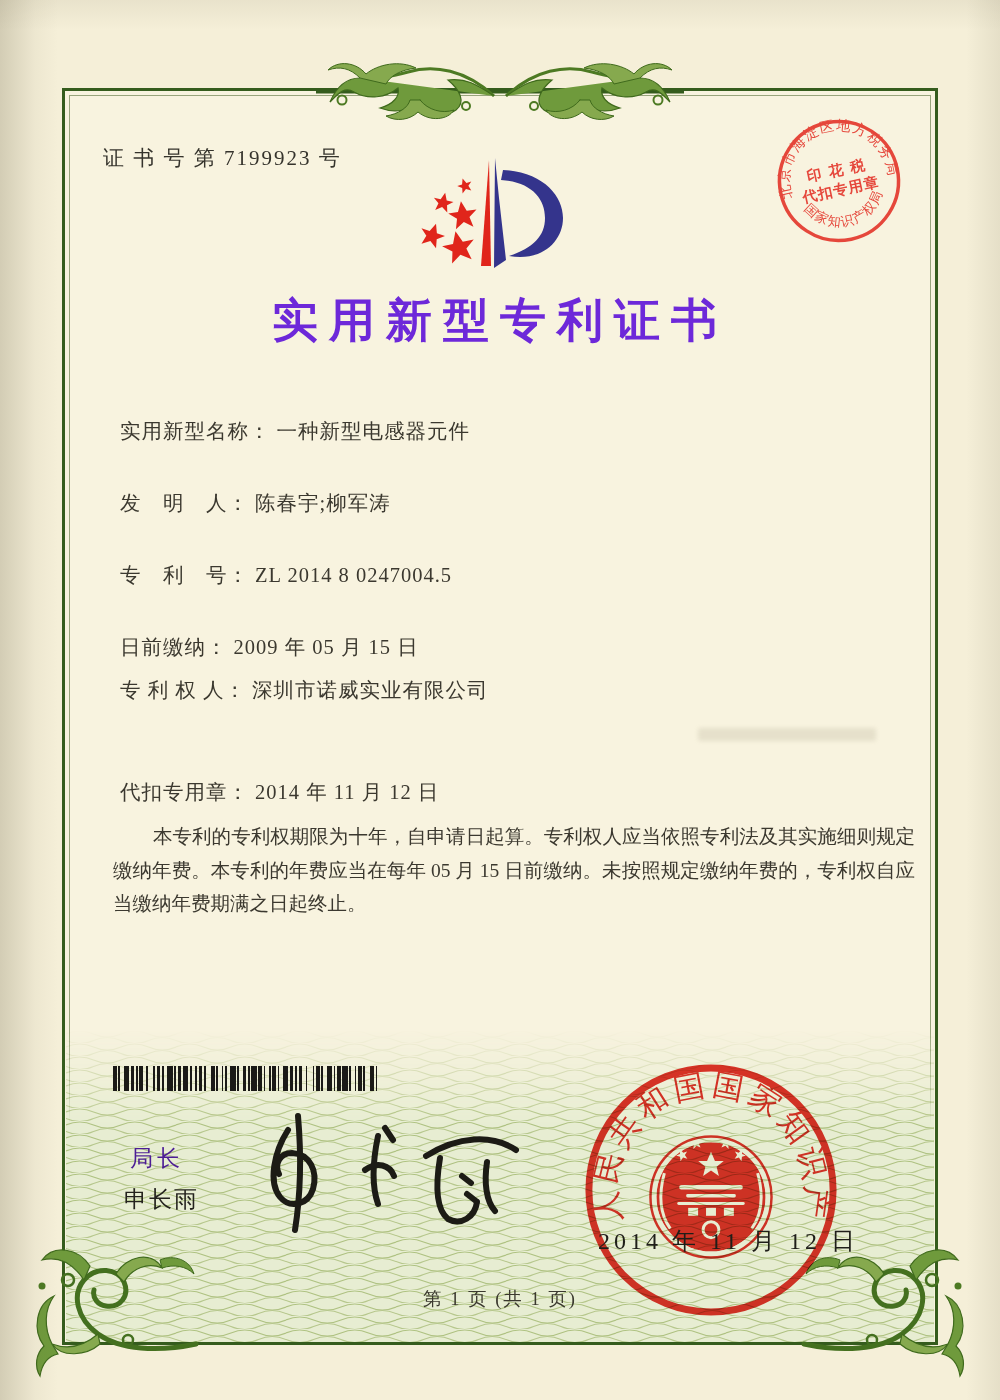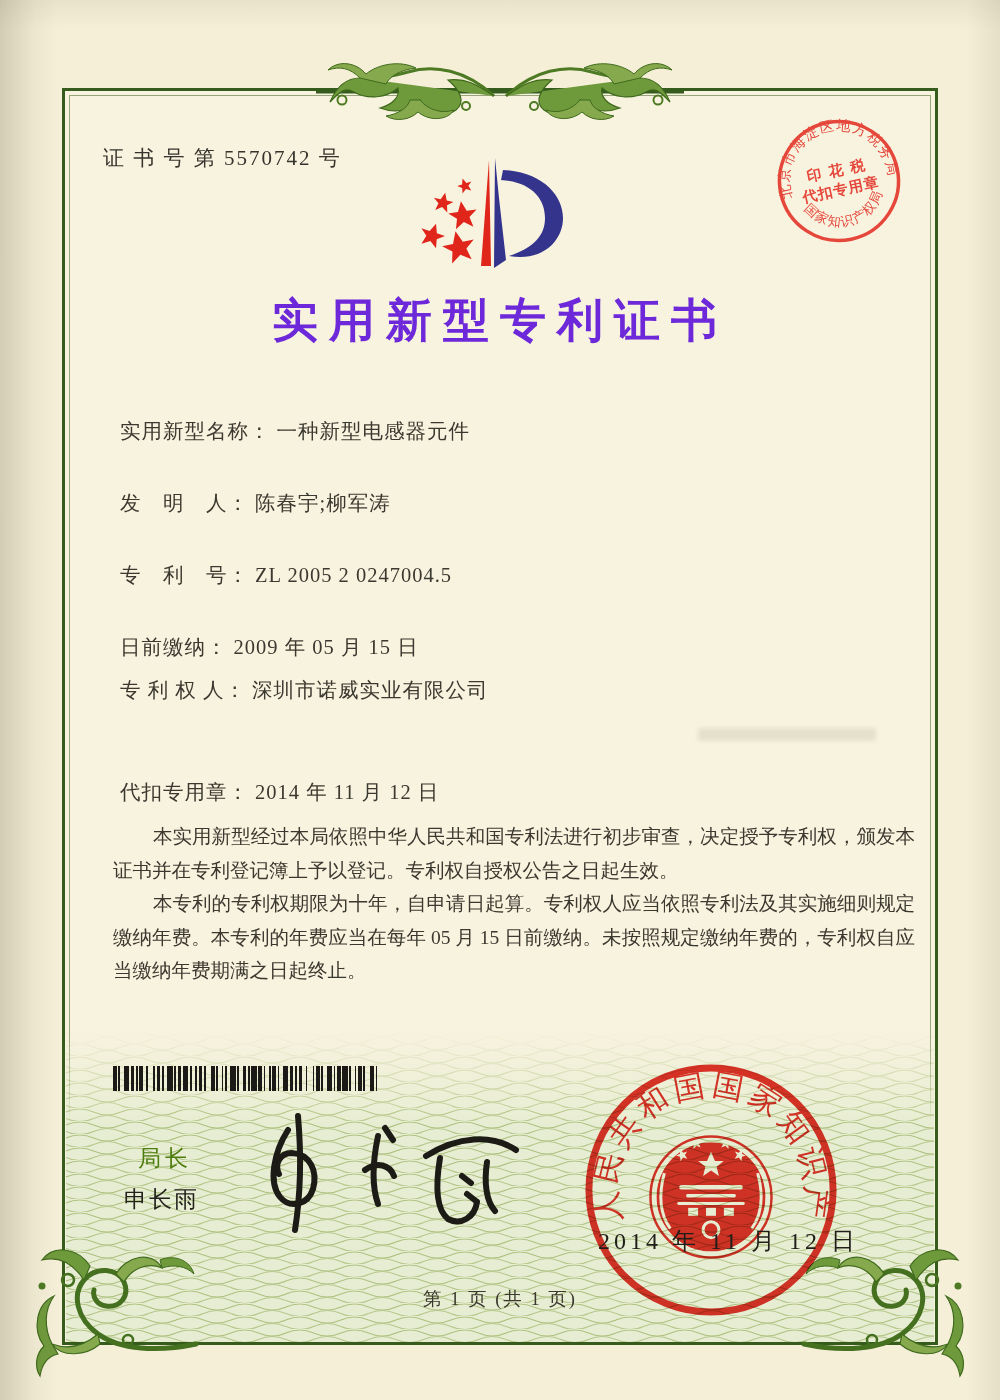--- a/index.html
+++ b/index.html
@@ -56,21 +56,21 @@
   .paras p{margin:0;font-size:19.5px;line-height:33.5px;text-align:justify;text-indent:40px;color:#3b382f;}
 
   .ghost-smudge{position:absolute;left:698px;top:728px;width:178px;height:13px;
     background:rgba(118,110,88,.14);filter:blur(2px);border-radius:3px;z-index:2;}
 
   .barcode{position:absolute;left:113px;top:1066px;width:264px;height:25px;z-index:3;
     display:flex;align-items:stretch;overflow:hidden;}
   .barcode .bar{height:100%;background:#1b1a17;}
   .barcode .gap{height:100%;background:transparent;}
 
-  .signer-title{position:absolute;left:138px;top:1143px;font-size:23px;letter-spacing:4px;color:#4d7c0f;z-index:3;
+  .signer-title{position:absolute;left:130px;top:1143px;font-size:23px;letter-spacing:4px;color:#4c1d95;z-index:3;
     font-family:"Liberation Sans","DejaVu Sans",sans-serif;}
   .signer-name{position:absolute;left:124px;top:1184px;font-size:23px;letter-spacing:2px;color:#23221d;z-index:3;
     font-family:"Liberation Sans","DejaVu Sans",sans-serif;}
   .signature{position:absolute;left:228px;top:1110px;width:306px;height:130px;z-index:3;}
 
   .seal{position:absolute;left:577px;top:1056px;width:268px;height:268px;z-index:4;opacity:.93;mix-blend-mode:multiply;}
   .seal-date{position:absolute;left:598px;top:1225px;font-size:24px;letter-spacing:4px;color:#1f1e19;z-index:5;white-space:nowrap;}
 
   .footer{position:absolute;left:0;top:1286px;width:100%;text-align:center;font-size:18.5px;letter-spacing:2px;color:#3b392f;z-index:3;}
 
@@ -129,21 +129,21 @@
   <path d="M56,58 C44,40 30,34 14,38 C26,22 50,26 62,44 Z" fill="#6f9a3c" stroke="#3f6a1c" stroke-width="1.2"></path>
   <path d="M70,112 C56,124 40,128 24,122 C34,136 58,134 72,122 Z" fill="#86a94e" stroke="#3f6a1c" stroke-width="1.2"></path>
   <path d="M96,60 C104,46 120,40 134,46 C124,28 98,34 88,52 Z" fill="#86a94e" stroke="#3f6a1c" stroke-width="1.2"></path>
   <path d="M24,122 C16,106 16,88 26,74 C8,82 4,108 16,124 C8,132 6,144 12,154 C14,142 20,134 30,132 Z" fill="#6f9a3c" stroke="#3f6a1c" stroke-width="1.2"></path>
   <path d="M134,46 C146,42 158,44 166,52 C162,38 146,32 132,38 Z" fill="#6f9a3c" stroke="#3f6a1c" stroke-width="1"></path>
   <circle cx="40" cy="58" r="6" fill="none" stroke="#44701f" stroke-width="2.5"></circle>
   <circle cx="100" cy="118" r="5" fill="none" stroke="#44701f" stroke-width="2.5"></circle>
   <circle cx="14" cy="64" r="3.5" fill="#4d7a23"></circle>
 </svg>
 
-<div class="cert-no">证 书 号 第 5570742 号</div>
+<div class="cert-no">证 书 号 第 7199923 号</div>
 
 <svg class="logo" viewBox="0 0 196 134">
   <defs>
     <path id="lstar" d="M0,-10 L2.94,-3.09 L9.51,-3.09 L4.19,1.18 L5.88,8.09 L0,4 L-5.88,8.09 L-4.19,1.18 L-9.51,-3.09 L-2.94,-3.09 Z"></path>
   </defs>
   <g fill="#e0251b">
     <use href="#lstar" transform="translate(62,38) scale(0.78) rotate(-18)"></use>
     <use href="#lstar" transform="translate(40,55) scale(1.05) rotate(12)"></use>
     <use href="#lstar" transform="translate(60,68) scale(1.5) rotate(-8)"></use>
     <use href="#lstar" transform="translate(29,88) scale(1.3) rotate(18)"></use>
@@ -175,35 +175,34 @@
 <div class="title">实用新型专利证书</div>
 
 <div class="fields">
   <div class="field-row f0">
     <span class="lbl">实用新型名称：</span><span class="val">一种新型电感器元件</span>
   </div>
   <div class="field-row f1">
     <span class="lbl">发　明　人：</span><span class="val">陈春宇;柳军涛</span>
   </div>
   <div class="field-row f2">
-    <span class="lbl">专　利　号：</span><span class="val">ZL 2005 2 0247004.5</span>
+    <span class="lbl">专　利　号：</span><span class="val">ZL 2014 8 0247004.5</span>
   </div>
   <div class="field-row f3">
     <span class="lbl">日前缴纳：</span><span class="val">2009 年 05 月 15 日</span>
   </div>
   <div class="field-row f4">
     <span class="lbl">专 利 权 人：</span><span class="val">深圳市诺威实业有限公司</span>
   </div>
   <div class="field-row f5">
     <span class="lbl">代扣专用章：</span><span class="val">2014 年 11 月 12 日</span>
   </div>
 </div>
 
 <div class="paras">
-  <p>本实用新型经过本局依照中华人民共和国专利法进行初步审查，决定授予专利权，颁发本证书并在专利登记簿上予以登记。专利权自授权公告之日起生效。</p>
   <p>本专利的专利权期限为十年，自申请日起算。专利权人应当依照专利法及其实施细则规定缴纳年费。本专利的年费应当在每年 05 月 15 日前缴纳。未按照规定缴纳年费的，专利权自应当缴纳年费期满之日起终止。</p>
 </div>
 
 <div class="ghost-smudge"></div>
 
 <div class="barcode" id="barcode">
     <div class="bar" style="width: 3.5px; flex: 0 0 3.5px;"></div>
     <div class="gap" style="width: 1.75px; flex: 0 0 1.75px;"></div>
     <div class="bar" style="width: 1.75px; flex: 0 0 1.75px;"></div>
     <div class="gap" style="width: 3.5px; flex: 0 0 3.5px;"></div>

